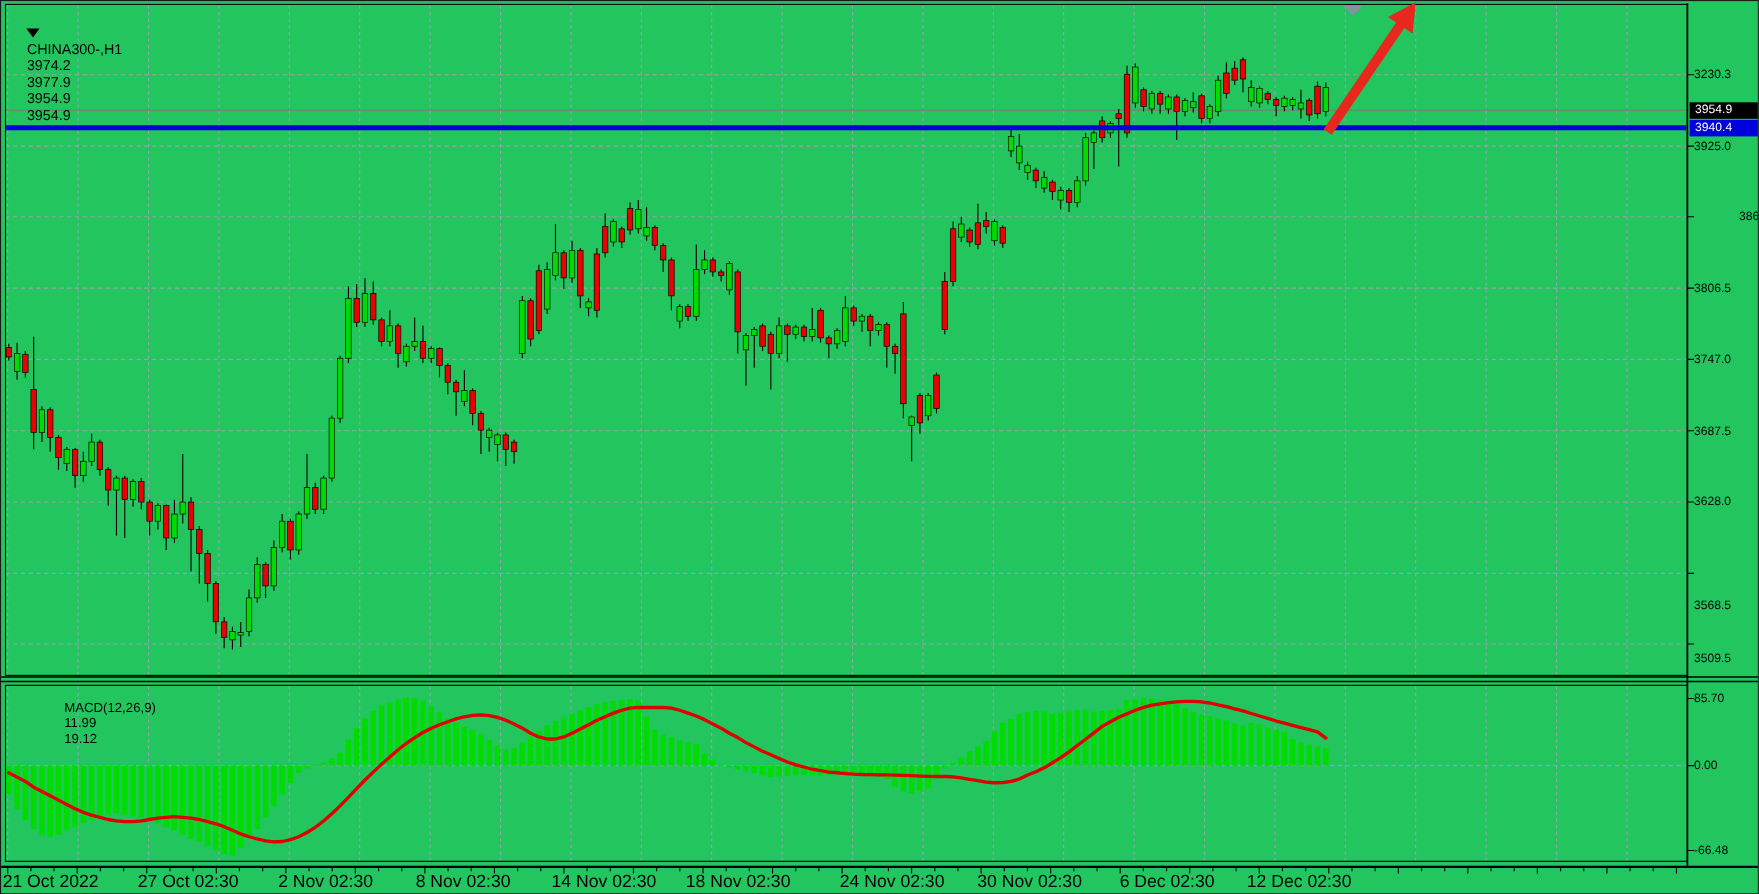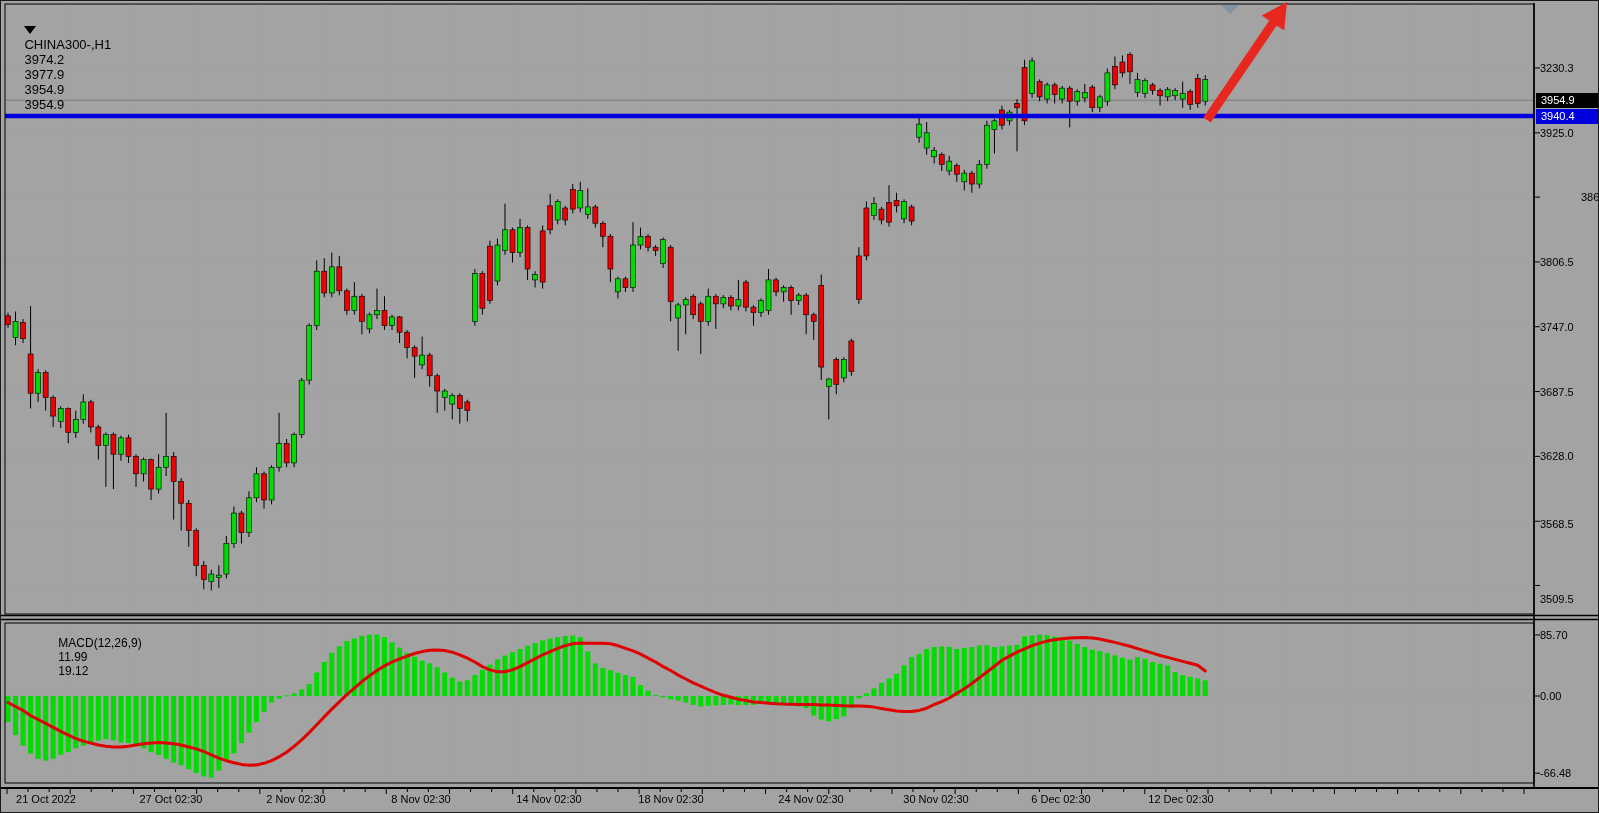--- a/index.html
+++ b/index.html
@@ -1,28 +1,28 @@
 <!DOCTYPE html>
 <html><head>
 <meta charset="utf-8">
 <style>
   html,body{margin:0;padding:0;background:#fff;}
-  #stage{position:relative;width:1599px;height:813px;background:#a3a3a3;overflow:hidden;
+  #stage{position:relative;width:1599px;height:813px;background:#22c55e;overflow:hidden;
          font-family:"Liberation Sans",sans-serif;border:1px solid #1a1a1a;box-sizing:border-box;}
   #chart-svg{position:absolute;left:0;top:0;}
   .ttl{position:absolute;left:9px;top:6px;font-size:13px;color:#000;white-space:pre;z-index:5;}
   .ttl .tri{display:inline-block;width:0;height:0;border-left:6px solid transparent;
             border-right:6px solid transparent;border-top:8px solid #000;margin-right:8px;}
   .ttl span{margin-right:6px;}
   .macd-lbl{position:absolute;left:8px;top:621px;font-size:12px;color:#000;z-index:5;white-space:pre;}
   .macd-lbl span{margin-right:5px;margin-left:36px;}
   .ax-lbl{position:absolute;left:1539px;font-size:11px;color:#000;height:14px;line-height:14px;z-index:4;}
   .badge{position:absolute;left:1535px;width:62px;height:15px;line-height:15px;color:#fff;
          font-size:11px;padding-left:5px;z-index:6;}
-  .d-lbl{position:absolute;top:792px;font-size:11px;color:#000;white-space:nowrap;
+  .d-lbl{position:absolute;top:792px;font-size:16px;color:#000;white-space:nowrap;
          transform:translateX(-50%);z-index:4;}
   .surface{position:absolute;left:4px;width:1529px;background:transparent;z-index:3;}
 </style>
 </head>
 <body>
 
 <div id="stage">
   <svg id="chart-svg" width="1599" height="813" viewBox="0 0 1599 813">
       <line x1="6" y1="4" x2="6" y2="612" stroke="#97A1AF" stroke-width="1" stroke-dasharray="3 3"></line>
       <line x1="6" y1="623" x2="6" y2="781" stroke="#97A1AF" stroke-width="1" stroke-dasharray="3 3"></line>
@@ -686,21 +686,21 @@
   <div class="badge" id="badge-support" style="top: 108.046px; background: rgb(0, 0, 223);">3940.4</div>
 
   <div id="labels-host">
       <div class="ax-lbl" style="top: 60px;">3230.3</div>
       <div class="ax-lbl" style="top: 124.823px;">3925.0</div>
       <div class="ax-lbl" style="top: 189.102px; margin-left: 41px;">3866.0</div>
       <div class="ax-lbl" style="top: 253.926px;">3806.5</div>
       <div class="ax-lbl" style="top: 318.749px;">3747.0</div>
       <div class="ax-lbl" style="top: 383.573px;">3687.5</div>
       <div class="ax-lbl" style="top: 448.396px;">3628.0</div>
-      <div class="ax-lbl" style="top: 516px;">3568.5</div>
+      <div class="ax-lbl" style="top: 543px;">3568.5</div>
       <div class="ax-lbl" style="top: 591px;">3509.5</div>
       <div class="ax-lbl" style="top: 626.937px;">85.70</div>
       <div class="ax-lbl" style="top: 688px;">0.00</div>
       <div class="ax-lbl" style="top: 765.178px;">-66.48</div>
       <div class="d-lbl" style="left: 45px;">21 Oct 2022</div>
       <div class="d-lbl" style="left: 170px;">27 Oct 02:30</div>
       <div class="d-lbl" style="left: 295px;">2 Nov 02:30</div>
       <div class="d-lbl" style="left: 420px;">8 Nov 02:30</div>
       <div class="d-lbl" style="left: 548px;">14 Nov 02:30</div>
       <div class="d-lbl" style="left: 670px;">18 Nov 02:30</div>

